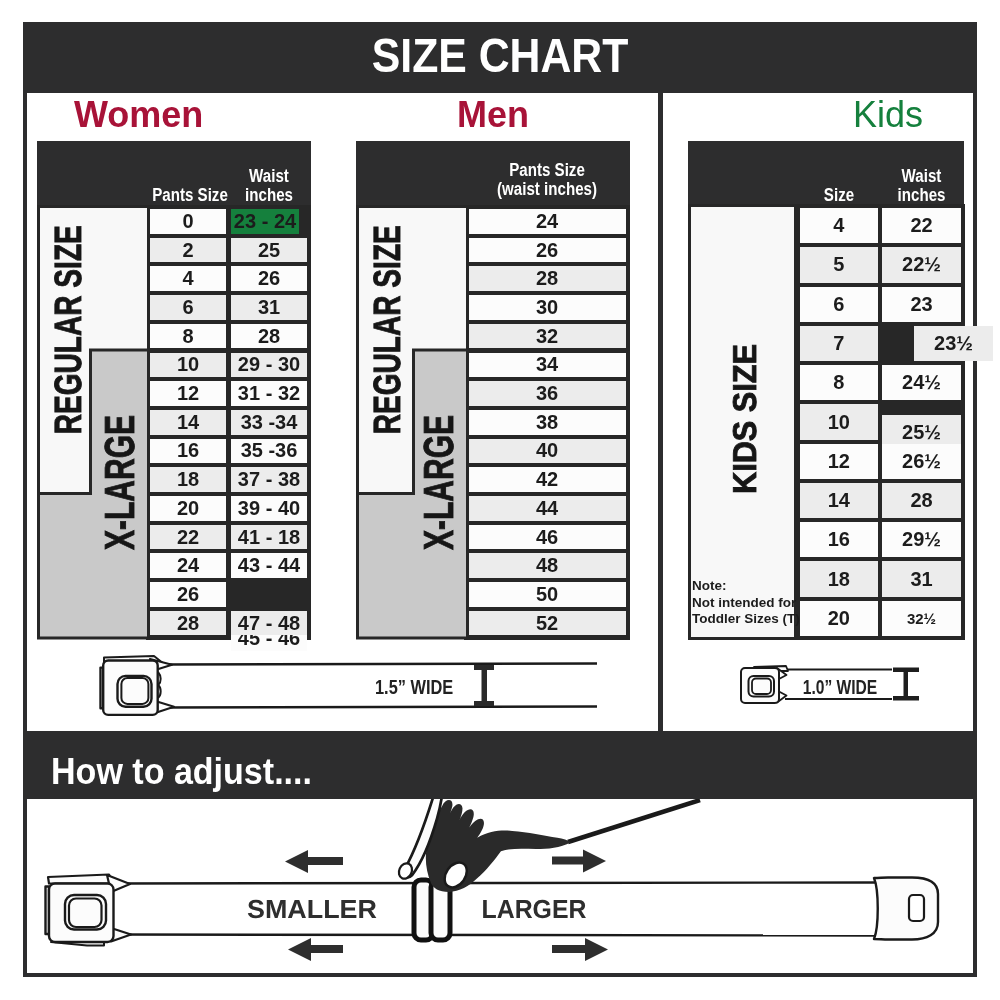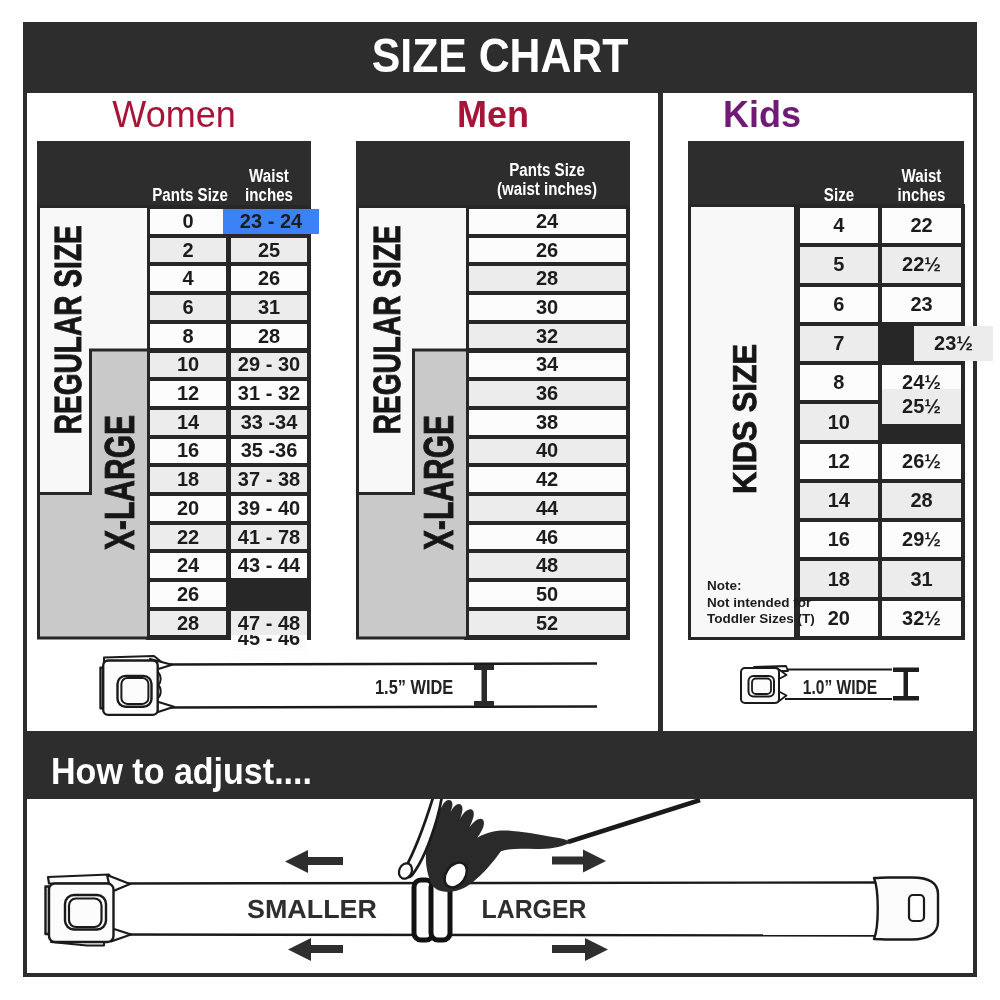--- a/index.html
+++ b/index.html
@@ -14,35 +14,35 @@
 <div class="abs" style="left:23px;top:22px;width:954px;height:71px;background:#2d2d2e;"></div>
 
 <div class="abs" style="left:300px;top:28px;width:400px;text-align:center;color:#fff;font-weight:bold;font-size:47.5px;white-space:nowrap;transform:scaleX(0.9) translateZ(0);">SIZE CHART</div>
 
 <div class="abs" style="left:658px;top:93px;width:5px;height:638px;background:#2d2d2e;"></div>
 
 <div class="abs" style="left:23px;top:731px;width:954px;height:68px;background:#2d2d2e;"></div>
 
 <div class="abs" style="left:51px;top:751px;color:#fff;font-weight:bold;font-size:37px;white-space:nowrap;transform:scaleX(0.92) translateZ(0);transform-origin:left;">How to adjust....</div>
 
-<div class="abs" style="left:74px;top:94px;width:200px;text-align:center;font-weight:normal;font-size:36px;color:#a81338;transform:translateZ(0);">Women</div>
+<div class="abs" style="left:74px;top:94px;width:200px;font-weight:bold;font-size:36px;color:#a81338;transform:translateZ(0);">Women</div>
 
 <div class="abs" style="left:393px;top:94px;width:200px;text-align:center;font-weight:bold;font-size:36px;color:#a81338;transform:translateZ(0);">Men</div>
 
-<div class="abs" style="left:723px;top:94px;width:200px;text-align:left;font-weight:bold;font-size:36px;color:#701a75;transform:translateZ(0);">Kids</div>
+<div class="abs" style="left:723px;top:94px;width:200px;text-align:right;font-weight:normal;font-size:36px;color:#15803d;transform:translateZ(0);">Kids</div>
 
 <div class="abs" style="left:37px;top:141px;width:274px;height:64px;background:#2d2d2e;"></div>
 
 <div class="hdr" style="left:140px;top:186px;width:100px;">Pants Size</div>
 
 <div class="hdr" style="left:231px;top:167px;width:76px;">Waist<br>inches</div>
 
 <div class="abs" style="left:146px;top:205px;width:165px;height:434.5px;background:#272727;"></div>
 <div class="cell" style="left:150px;top:209.0px;width:76px;height:24.7px;background:#fcfcfc;">0</div>
-<div class="cell" style="left:223px;top:209.0px;width:96px;height:24.7px;background:#3b82f6;">23 - 24</div>
+<div class="cell" style="left:231px;top:209.0px;width:68px;height:24.7px;background:#15803d;">23 - 24</div>
 <div class="cell" style="left:150px;top:237.7px;width:76px;height:24.7px;background:#ececec;">2</div>
 <div class="cell" style="left:231px;top:237.7px;width:76px;height:24.7px;background:#ececec;">25</div>
 <div class="cell" style="left:150px;top:266.4px;width:76px;height:24.7px;background:#fcfcfc;">4</div>
 <div class="cell" style="left:231px;top:266.4px;width:76px;height:24.7px;background:#fcfcfc;">26</div>
 <div class="cell" style="left:150px;top:295.1px;width:76px;height:24.7px;background:#ececec;">6</div>
 <div class="cell" style="left:231px;top:295.1px;width:76px;height:24.7px;background:#ececec;">31</div>
 <div class="cell" style="left:150px;top:323.8px;width:76px;height:24.7px;background:#fcfcfc;">8</div>
 <div class="cell" style="left:231px;top:323.8px;width:76px;height:24.7px;background:#fcfcfc;">28</div>
 <div class="cell" style="left:150px;top:352.5px;width:76px;height:24.7px;background:#ececec;">10</div>
 <div class="cell" style="left:231px;top:352.5px;width:76px;height:24.7px;background:#ececec;">29 - 30</div>
@@ -50,21 +50,21 @@
 <div class="cell" style="left:231px;top:381.2px;width:76px;height:24.7px;background:#fcfcfc;">31 - 32</div>
 <div class="cell" style="left:150px;top:409.9px;width:76px;height:24.7px;background:#ececec;">14</div>
 <div class="cell" style="left:231px;top:409.9px;width:76px;height:24.7px;background:#ececec;">33 -34</div>
 <div class="cell" style="left:150px;top:438.6px;width:76px;height:24.7px;background:#fcfcfc;">16</div>
 <div class="cell" style="left:231px;top:438.6px;width:76px;height:24.7px;background:#fcfcfc;">35 -36</div>
 <div class="cell" style="left:150px;top:467.3px;width:76px;height:24.7px;background:#ececec;">18</div>
 <div class="cell" style="left:231px;top:467.3px;width:76px;height:24.7px;background:#ececec;">37 - 38</div>
 <div class="cell" style="left:150px;top:496.0px;width:76px;height:24.7px;background:#fcfcfc;">20</div>
 <div class="cell" style="left:231px;top:496.0px;width:76px;height:24.7px;background:#fcfcfc;">39 - 40</div>
 <div class="cell" style="left:150px;top:524.7px;width:76px;height:24.7px;background:#ececec;">22</div>
-<div class="cell" style="left:231px;top:524.7px;width:76px;height:24.7px;background:#ececec;">41 - 78</div>
+<div class="cell" style="left:231px;top:524.7px;width:76px;height:24.7px;background:#ececec;">41 - 18</div>
 <div class="cell" style="left:150px;top:553.4px;width:76px;height:24.7px;background:#fcfcfc;">24</div>
 <div class="cell" style="left:231px;top:553.4px;width:76px;height:24.7px;background:#fcfcfc;">43 - 44</div>
 <div class="cell" style="left:150px;top:582.1px;width:76px;height:24.7px;background:#fcfcfc;">26</div>
 <div class="cell" style="left:231px;top:582.1px;width:76px;height:24.7px;background:#fcfcfc;margin-top:44px;">45 - 46</div>
 <div class="cell" style="left:150px;top:610.8px;width:76px;height:24.7px;background:#ececec;">28</div>
 <div class="cell" style="left:231px;top:610.8px;width:76px;height:24.7px;background:#ececec;">47 - 48</div>
 
 <svg text-rendering="geometricPrecision" class="abs" style="left:30px;top:198px;transform:translateZ(0);" width="290" height="450" viewBox="0 0 290 450">
 <rect x="8.5" y="8.5" width="110" height="292" fill="#f8f8f8" stroke="#272727" stroke-width="3"></rect>
 <polygon points="60.5,152 118.5,152 118.5,440 8.5,440 8.5,295.5 60.5,295.5" fill="#c9c9c9" stroke="#272727" stroke-width="3"></polygon>
@@ -119,39 +119,39 @@
 <div class="cell" style="left:882px;top:208.0px;width:79px;height:35.3px;background:#fcfcfc;font-size:20px;">22</div>
 <div class="cell" style="left:800px;top:247.3px;width:77.5px;height:35.3px;background:#ececec;font-size:20px;">5</div>
 <div class="cell" style="left:882px;top:247.3px;width:79px;height:35.3px;background:#ececec;font-size:20px;">22½</div>
 <div class="cell" style="left:800px;top:286.5px;width:77.5px;height:35.3px;background:#fcfcfc;font-size:20px;">6</div>
 <div class="cell" style="left:882px;top:286.5px;width:79px;height:35.3px;background:#fcfcfc;font-size:20px;">23</div>
 <div class="cell" style="left:800px;top:325.8px;width:77.5px;height:35.3px;background:#ececec;font-size:20px;">7</div>
 <div class="cell" style="left:882px;top:325.8px;width:79px;height:35.3px;background:#ececec;font-size:20px;margin-left:32px;">23½</div>
 <div class="cell" style="left:800px;top:365.1px;width:77.5px;height:35.3px;background:#fcfcfc;font-size:20px;">8</div>
 <div class="cell" style="left:882px;top:365.1px;width:79px;height:35.3px;background:#fcfcfc;font-size:20px;">24½</div>
 <div class="cell" style="left:800px;top:404.4px;width:77.5px;height:35.3px;background:#ececec;font-size:20px;">10</div>
-<div class="cell" style="left:882px;top:389px;width:79px;height:35.3px;background:#ececec;font-size:20px;">25½</div>
+<div class="cell" style="left:882px;top:415px;width:79px;height:35.3px;background:#ececec;font-size:20px;">25½</div>
 <div class="cell" style="left:800px;top:443.6px;width:77.5px;height:35.3px;background:#fcfcfc;font-size:20px;">12</div>
 <div class="cell" style="left:882px;top:443.6px;width:79px;height:35.3px;background:#fcfcfc;font-size:20px;">26½</div>
 <div class="cell" style="left:800px;top:482.9px;width:77.5px;height:35.3px;background:#ececec;font-size:20px;">14</div>
 <div class="cell" style="left:882px;top:482.9px;width:79px;height:35.3px;background:#ececec;font-size:20px;">28</div>
 <div class="cell" style="left:800px;top:522.2px;width:77.5px;height:35.3px;background:#fcfcfc;font-size:20px;">16</div>
 <div class="cell" style="left:882px;top:522.2px;width:79px;height:35.3px;background:#fcfcfc;font-size:20px;">29½</div>
 <div class="cell" style="left:800px;top:561.4px;width:77.5px;height:35.3px;background:#ececec;font-size:20px;">18</div>
 <div class="cell" style="left:882px;top:561.4px;width:79px;height:35.3px;background:#ececec;font-size:20px;">31</div>
 <div class="cell" style="left:800px;top:600.7px;width:77.5px;height:35.3px;background:#fcfcfc;font-size:20px;">20</div>
-<div class="cell" style="left:882px;top:600.7px;width:79px;height:35.3px;background:#fcfcfc;font-size:20px;">32½</div>
+<div class="cell" style="left:882px;top:600.7px;width:79px;height:35.3px;background:#fcfcfc;font-size:15px;">32½</div>
 
 <div class="abs" style="left:688px;top:204px;width:109px;height:436px;background:#f8f8f8;border:3px solid #272727;"></div>
 
 <svg text-rendering="geometricPrecision" class="abs" style="left:688px;top:204px;transform:translateZ(0);" width="109" height="436" viewBox="0 0 109 436">
       <text transform="translate(68,215) rotate(-90)" text-anchor="middle" font-family="Liberation Sans, sans-serif" font-weight="bold" font-size="33" fill="#161616" stroke="#161616" stroke-width="0.9" textLength="150" lengthAdjust="spacingAndGlyphs">KIDS SIZE</text>
     </svg>
 
-<div class="abs" style="left:692px;top:578px;width:112px;font-weight:bold;font-size:13.5px;line-height:16.5px;color:#1c1c1c;white-space:nowrap;transform:translateZ(0);transform-origin:left;padding-left:15px;">Note:<br>Not intended for<br>Toddler Sizes (T)</div>
+<div class="abs" style="left:692px;top:578px;width:112px;font-weight:bold;font-size:13.5px;line-height:16.5px;color:#1c1c1c;white-space:nowrap;transform:translateZ(0);transform-origin:left;">Note:<br>Not intended for<br>Toddler Sizes (T)</div>
 
 <svg text-rendering="geometricPrecision" class="abs" style="left:90px;top:650px;" width="530" height="70" viewBox="0 0 530 70">
 <g fill="none" stroke="#1a1a1a" stroke-width="2.4" stroke-linejoin="round">
 
 <path d="M 72 14.5 L 507 13.5"></path>
 <path d="M 74 57.5 L 507 56.5"></path>
 
 <path d="M 10.5 17.6 L 13.7 17.6 L 13.7 58.3 L 10.5 58.3 Z" fill="#fff"></path>
 
 <path d="M 14 11 L 14 7.5 L 64 6 L 74 14 L 68 17 L 14 17 Z" fill="#fcfcfc" stroke-width="2"></path>

